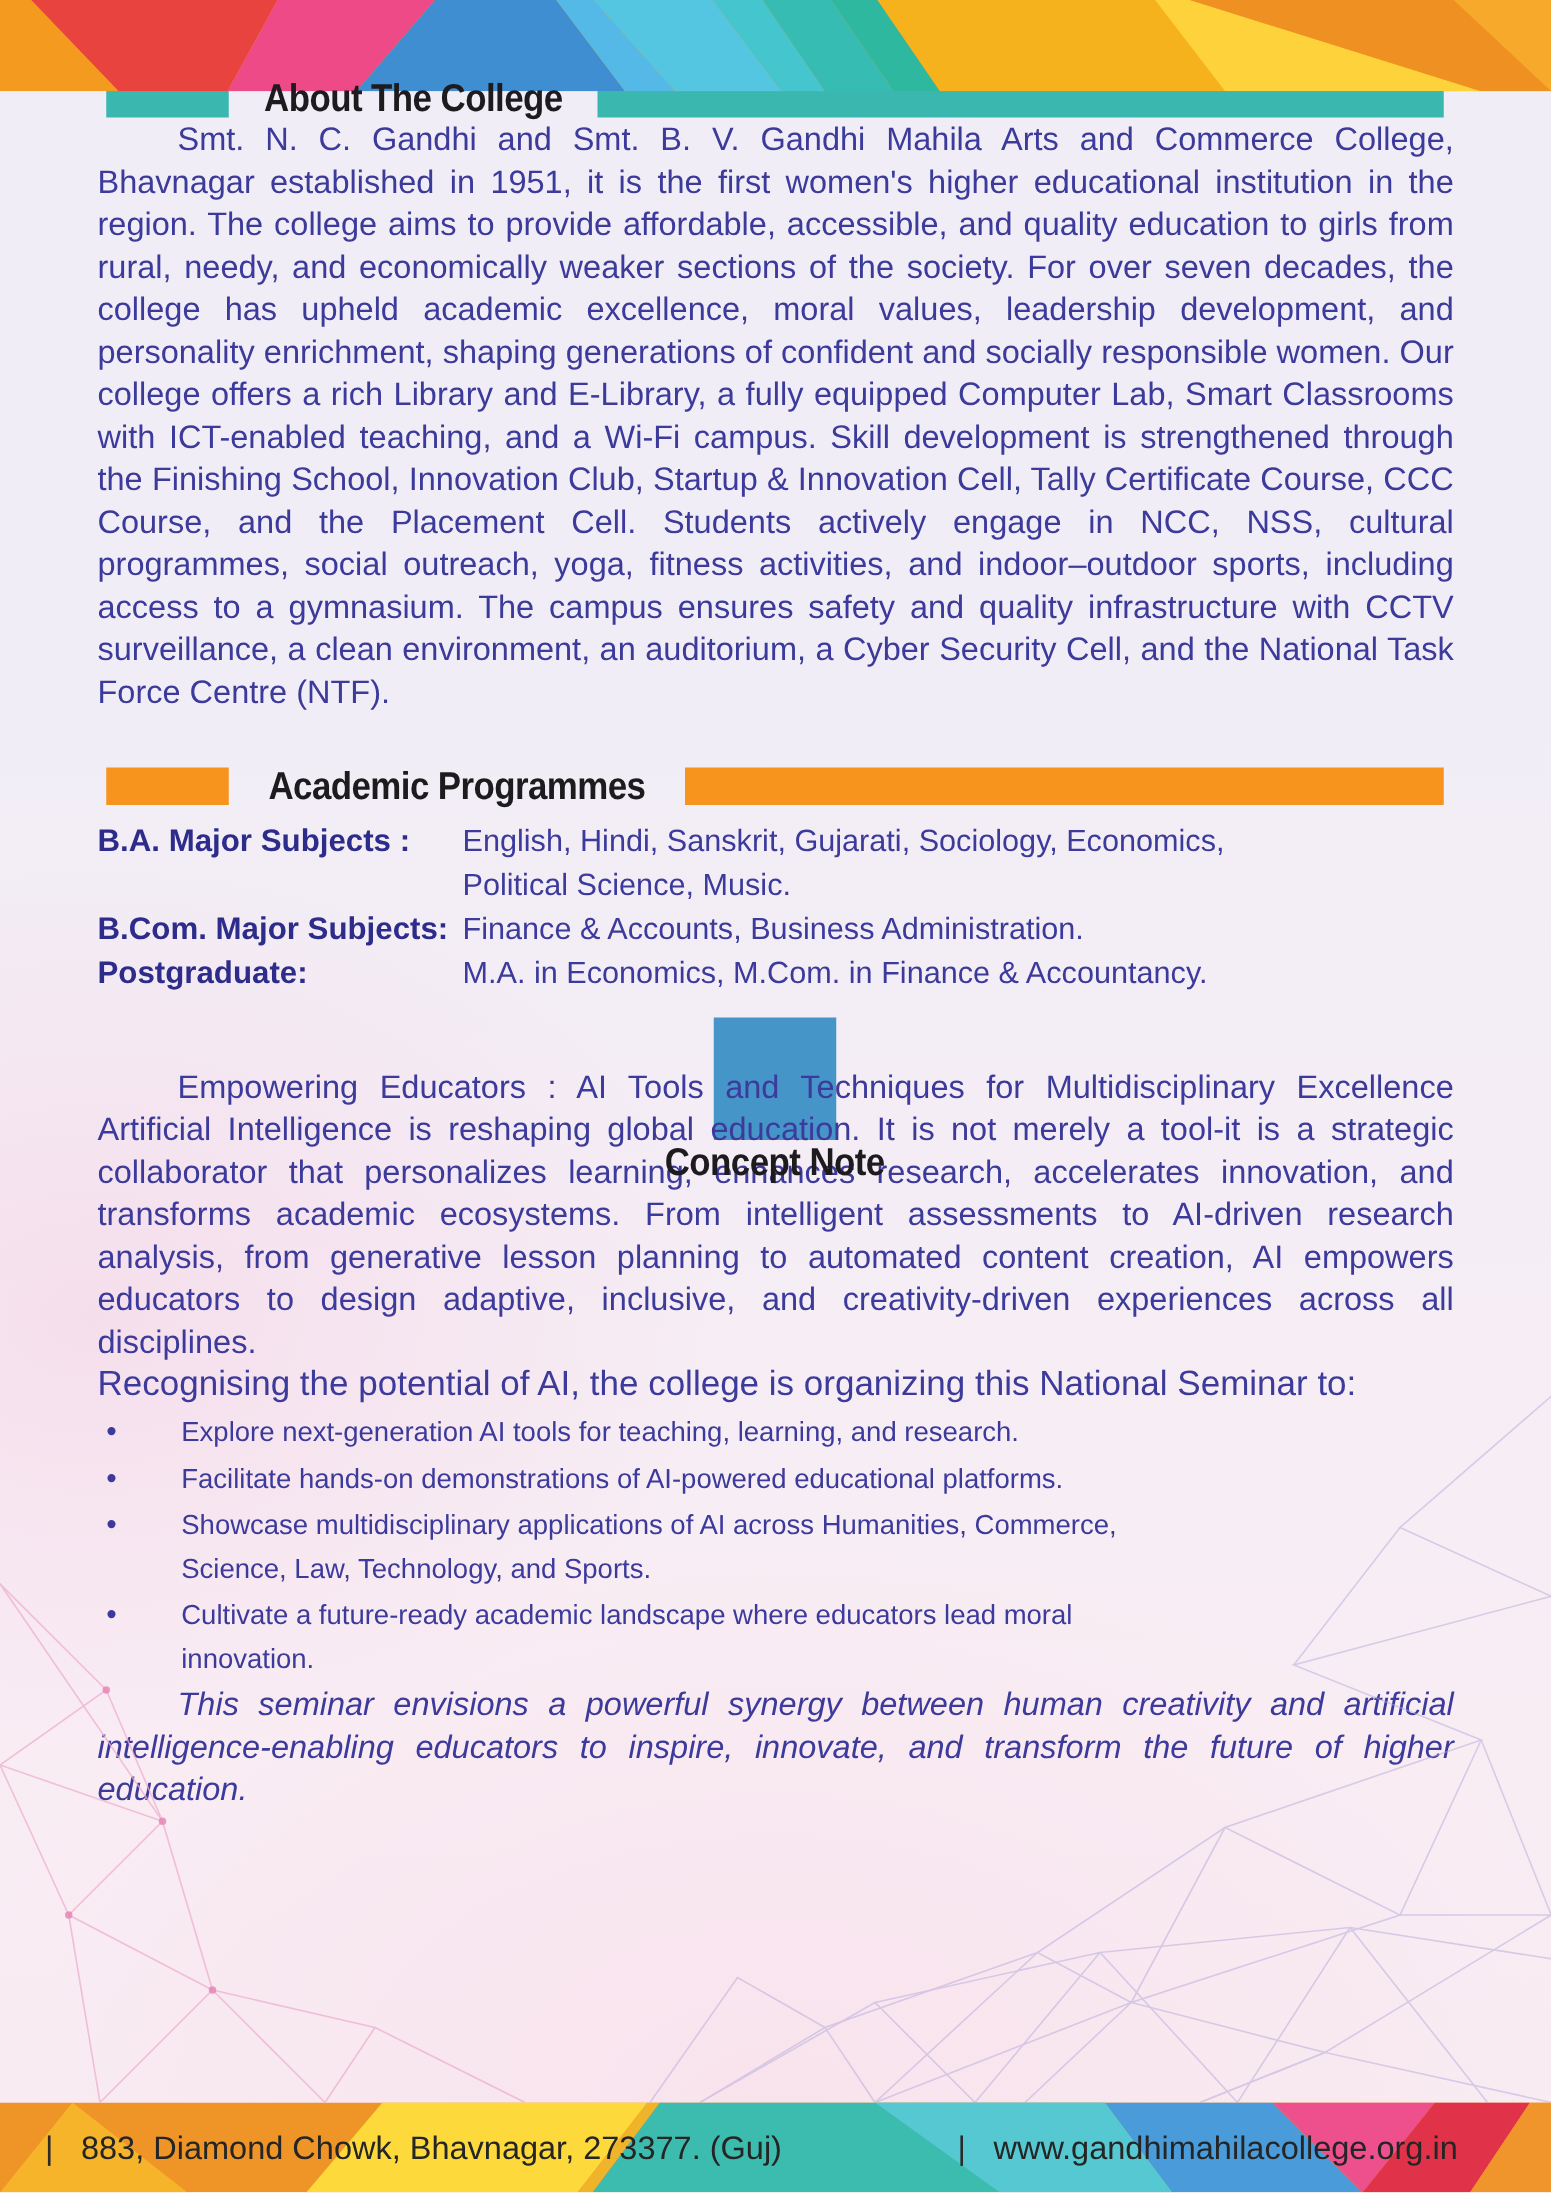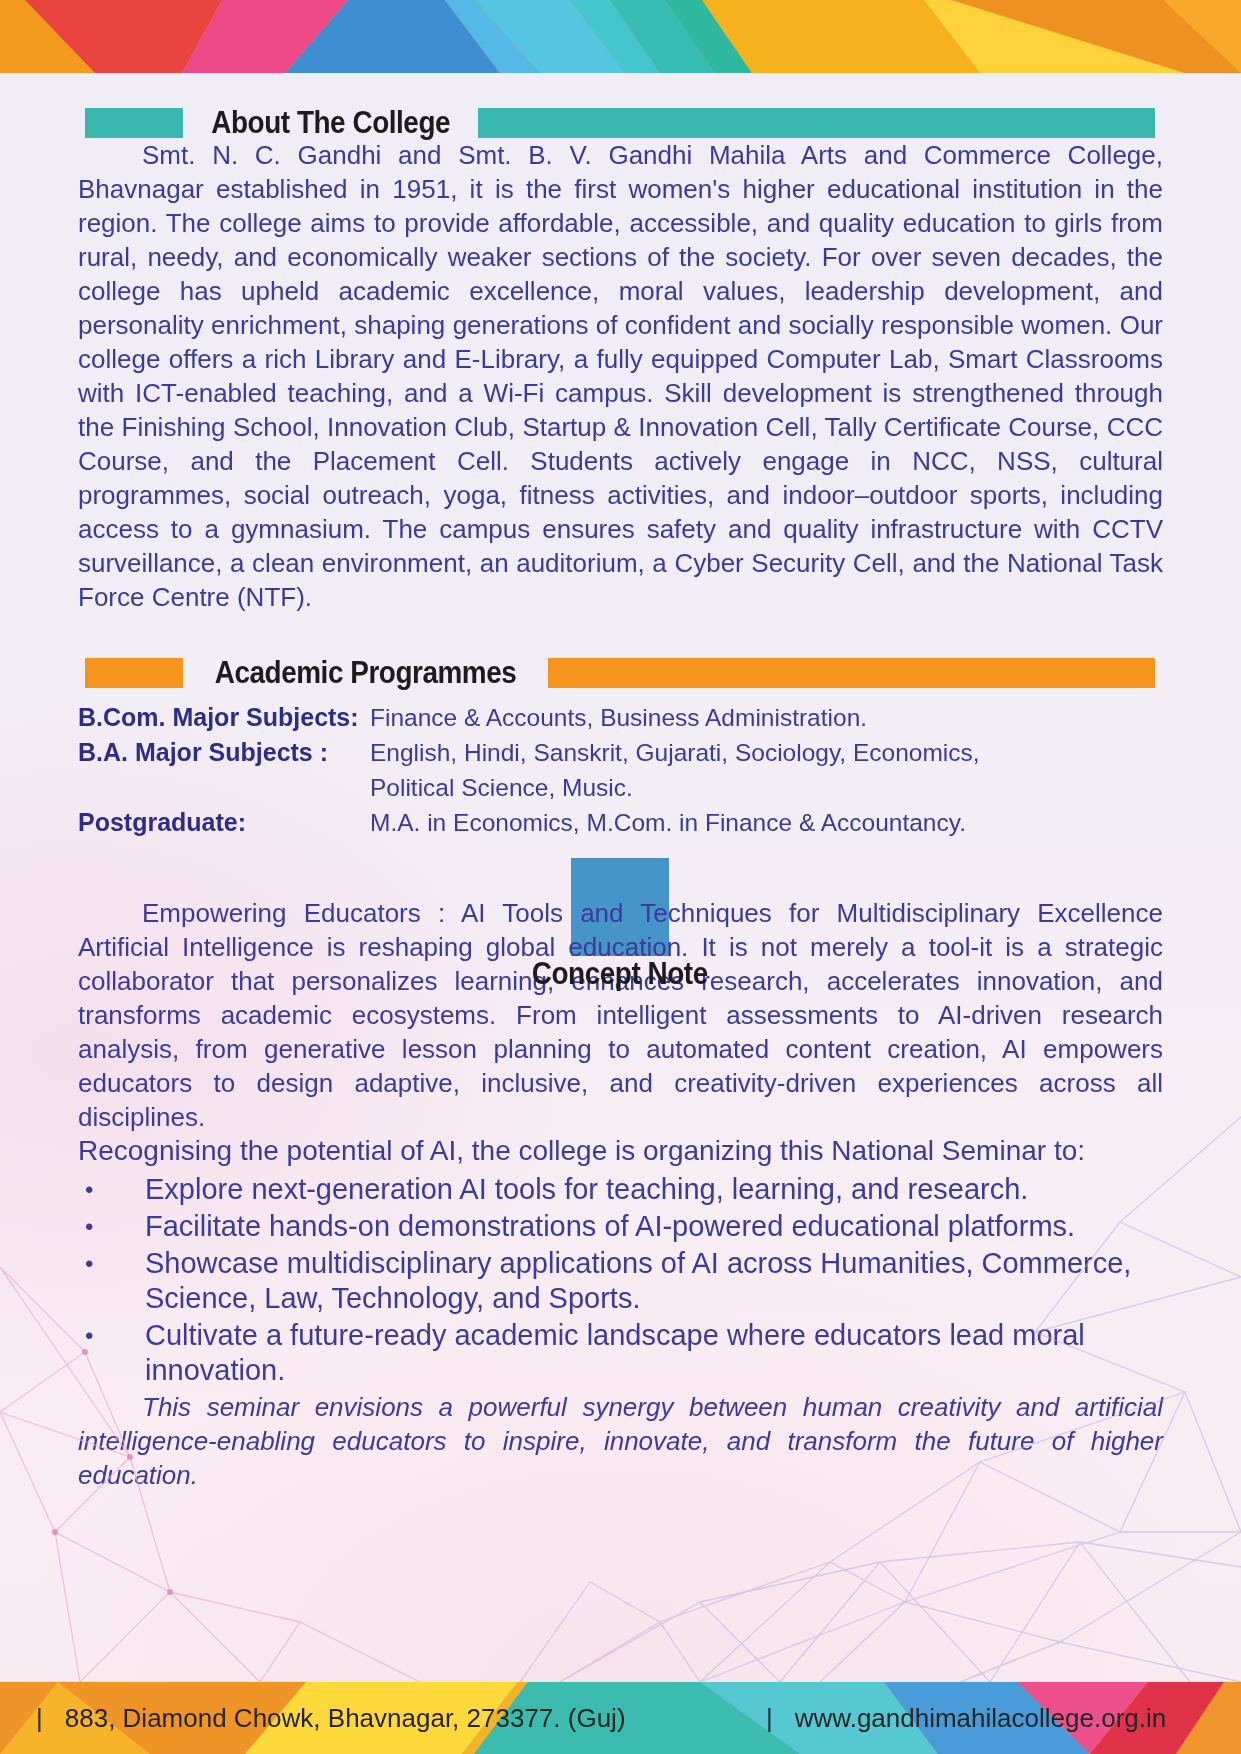--- a/index.html
+++ b/index.html
@@ -31,21 +31,21 @@
 
   .acad-rows{margin:12px 78px 0 78px;}
   .acad-row{display:flex;align-items:flex-start;}
   .acad-label{flex:0 0 292px;font-size:25px;line-height:35px;font-weight:bold;color:#2d2c8a;}
   .acad-value{flex:1 1 auto;font-size:24.5px;line-height:35px;color:#3c3a9b;white-space:pre-line;}
 
   .lead-in{margin:0 78px;font-size:28px;line-height:34px;color:#3c3a9b;}
   .bullet-list{margin:4px 78px 0 78px;}
   .bullet-item{display:flex;align-items:flex-start;margin-bottom:2px;}
   .bullet-dot{flex:0 0 67px;font-size:24px;line-height:35px;color:#3c3a9b;padding-left:7px;box-sizing:border-box;}
-  .bullet-text{flex:1 1 auto;font-size:29px;line-height:35px;color:#3c3a9b;white-space:pre-line;}
+  .bullet-text{flex:1 1 auto;font-size:22px;line-height:35px;color:#3c3a9b;white-space:pre-line;}
   .closing{margin-top:2px;font-style:italic;}
   .footer-text{position:absolute;left:0;bottom:0;width:1241px;height:72px;display:flex;align-items:center;}
   .footer-group{display:flex;align-items:center;color:#252525;font-size:26px;white-space:nowrap;}
   .footer-group .pipe{margin-right:22px;color:#2b2b2b;}
   .fg-left{position:absolute;left:36px;top:0;height:72px;}
   .fg-right{position:absolute;left:766px;top:0;height:72px;}
 </style>
 </head>
 <body>
 
@@ -77,41 +77,41 @@
       <path d="M0,205 L85,290 L0,350 L130,395 L55,470 L170,530 L80,620 M0,205 L130,395 M85,290 L130,395 M0,350 L55,470 M130,395 L170,530 M55,470 L80,620 M170,530 L260,620 M170,530 L300,560 L260,620 M300,560 L420,620"></path>
     </g>
     <g fill="#e583b4" opacity="0.8">
       <circle cx="85" cy="290" r="3"></circle>
         <circle cx="130" cy="395" r="3"></circle>
       <circle cx="55" cy="470" r="3"></circle>
         <circle cx="170" cy="530" r="3"></circle>
     </g>
   </svg>
 
-  <div class="section-heading mt-about" style="margin-top:108px;">
+  <div class="section-heading mt-about" style="margin-top:64px;">
     <div class="bar bar-left" style="background: rgb(58, 183, 174);"></div>
     <div class="section-title">About The College</div>
     <div class="bar bar-right" style="background: rgb(58, 183, 174);"></div>
   </div>
   <div class="body-text indent">Smt. N. C. Gandhi and Smt. B. V. Gandhi Mahila Arts and Commerce College, Bhavnagar established in 1951, it is the first women's higher educational institution in the region. The college aims to provide affordable, accessible, and quality education to girls from rural, needy, and economically weaker sections of the society. For over seven decades, the college has upheld academic excellence, moral values, leadership development, and personality enrichment, shaping generations of confident and socially responsible women. Our college offers a rich Library and E-Library, a fully equipped Computer Lab, Smart Classrooms with ICT-enabled teaching, and a Wi-Fi campus. Skill development is strengthened through the Finishing School, Innovation Club, Startup &amp; Innovation Cell, Tally Certificate Course, CCC Course, and the Placement Cell. Students actively engage in NCC, NSS, cultural programmes, social outreach, yoga, fitness activities, and indoor–outdoor sports, including access to a gymnasium. The campus ensures safety and quality infrastructure with CCTV surveillance, a clean environment, an auditorium, a Cyber Security Cell, and the National Task Force Centre (NTF).</div>
 
   <div class="section-heading mt-academic">
     <div class="bar bar-left" style="background: rgb(247, 148, 30);"></div>
     <div class="section-title">Academic Programmes</div>
     <div class="bar bar-right" style="background: rgb(247, 148, 30);"></div>
   </div>
   <div class="acad-rows">
     <div class="acad-row">
-      <div class="acad-label">B.Com. Major Subjects:</div>
-      <div class="acad-value">Finance &amp; Accounts, Business Administration.</div>
-    </div>
-    <div class="acad-row">
       <div class="acad-label">B.A. Major Subjects :</div>
       <div class="acad-value">English, Hindi, Sanskrit, Gujarati, Sociology, Economics,
 Political Science, Music.</div>
+    </div>
+    <div class="acad-row">
+      <div class="acad-label">B.Com. Major Subjects:</div>
+      <div class="acad-value">Finance &amp; Accounts, Business Administration.</div>
     </div>
     <div class="acad-row">
       <div class="acad-label">Postgraduate:</div>
       <div class="acad-value">M.A. in Economics, M.Com. in Finance &amp; Accountancy.</div>
     </div>
   </div>
 
   <div class="section-heading mt-concept">
     <div class="bar bar-left" style="background: rgb(70, 149, 200);"></div>
     <div class="section-title">Concept Note</div>

